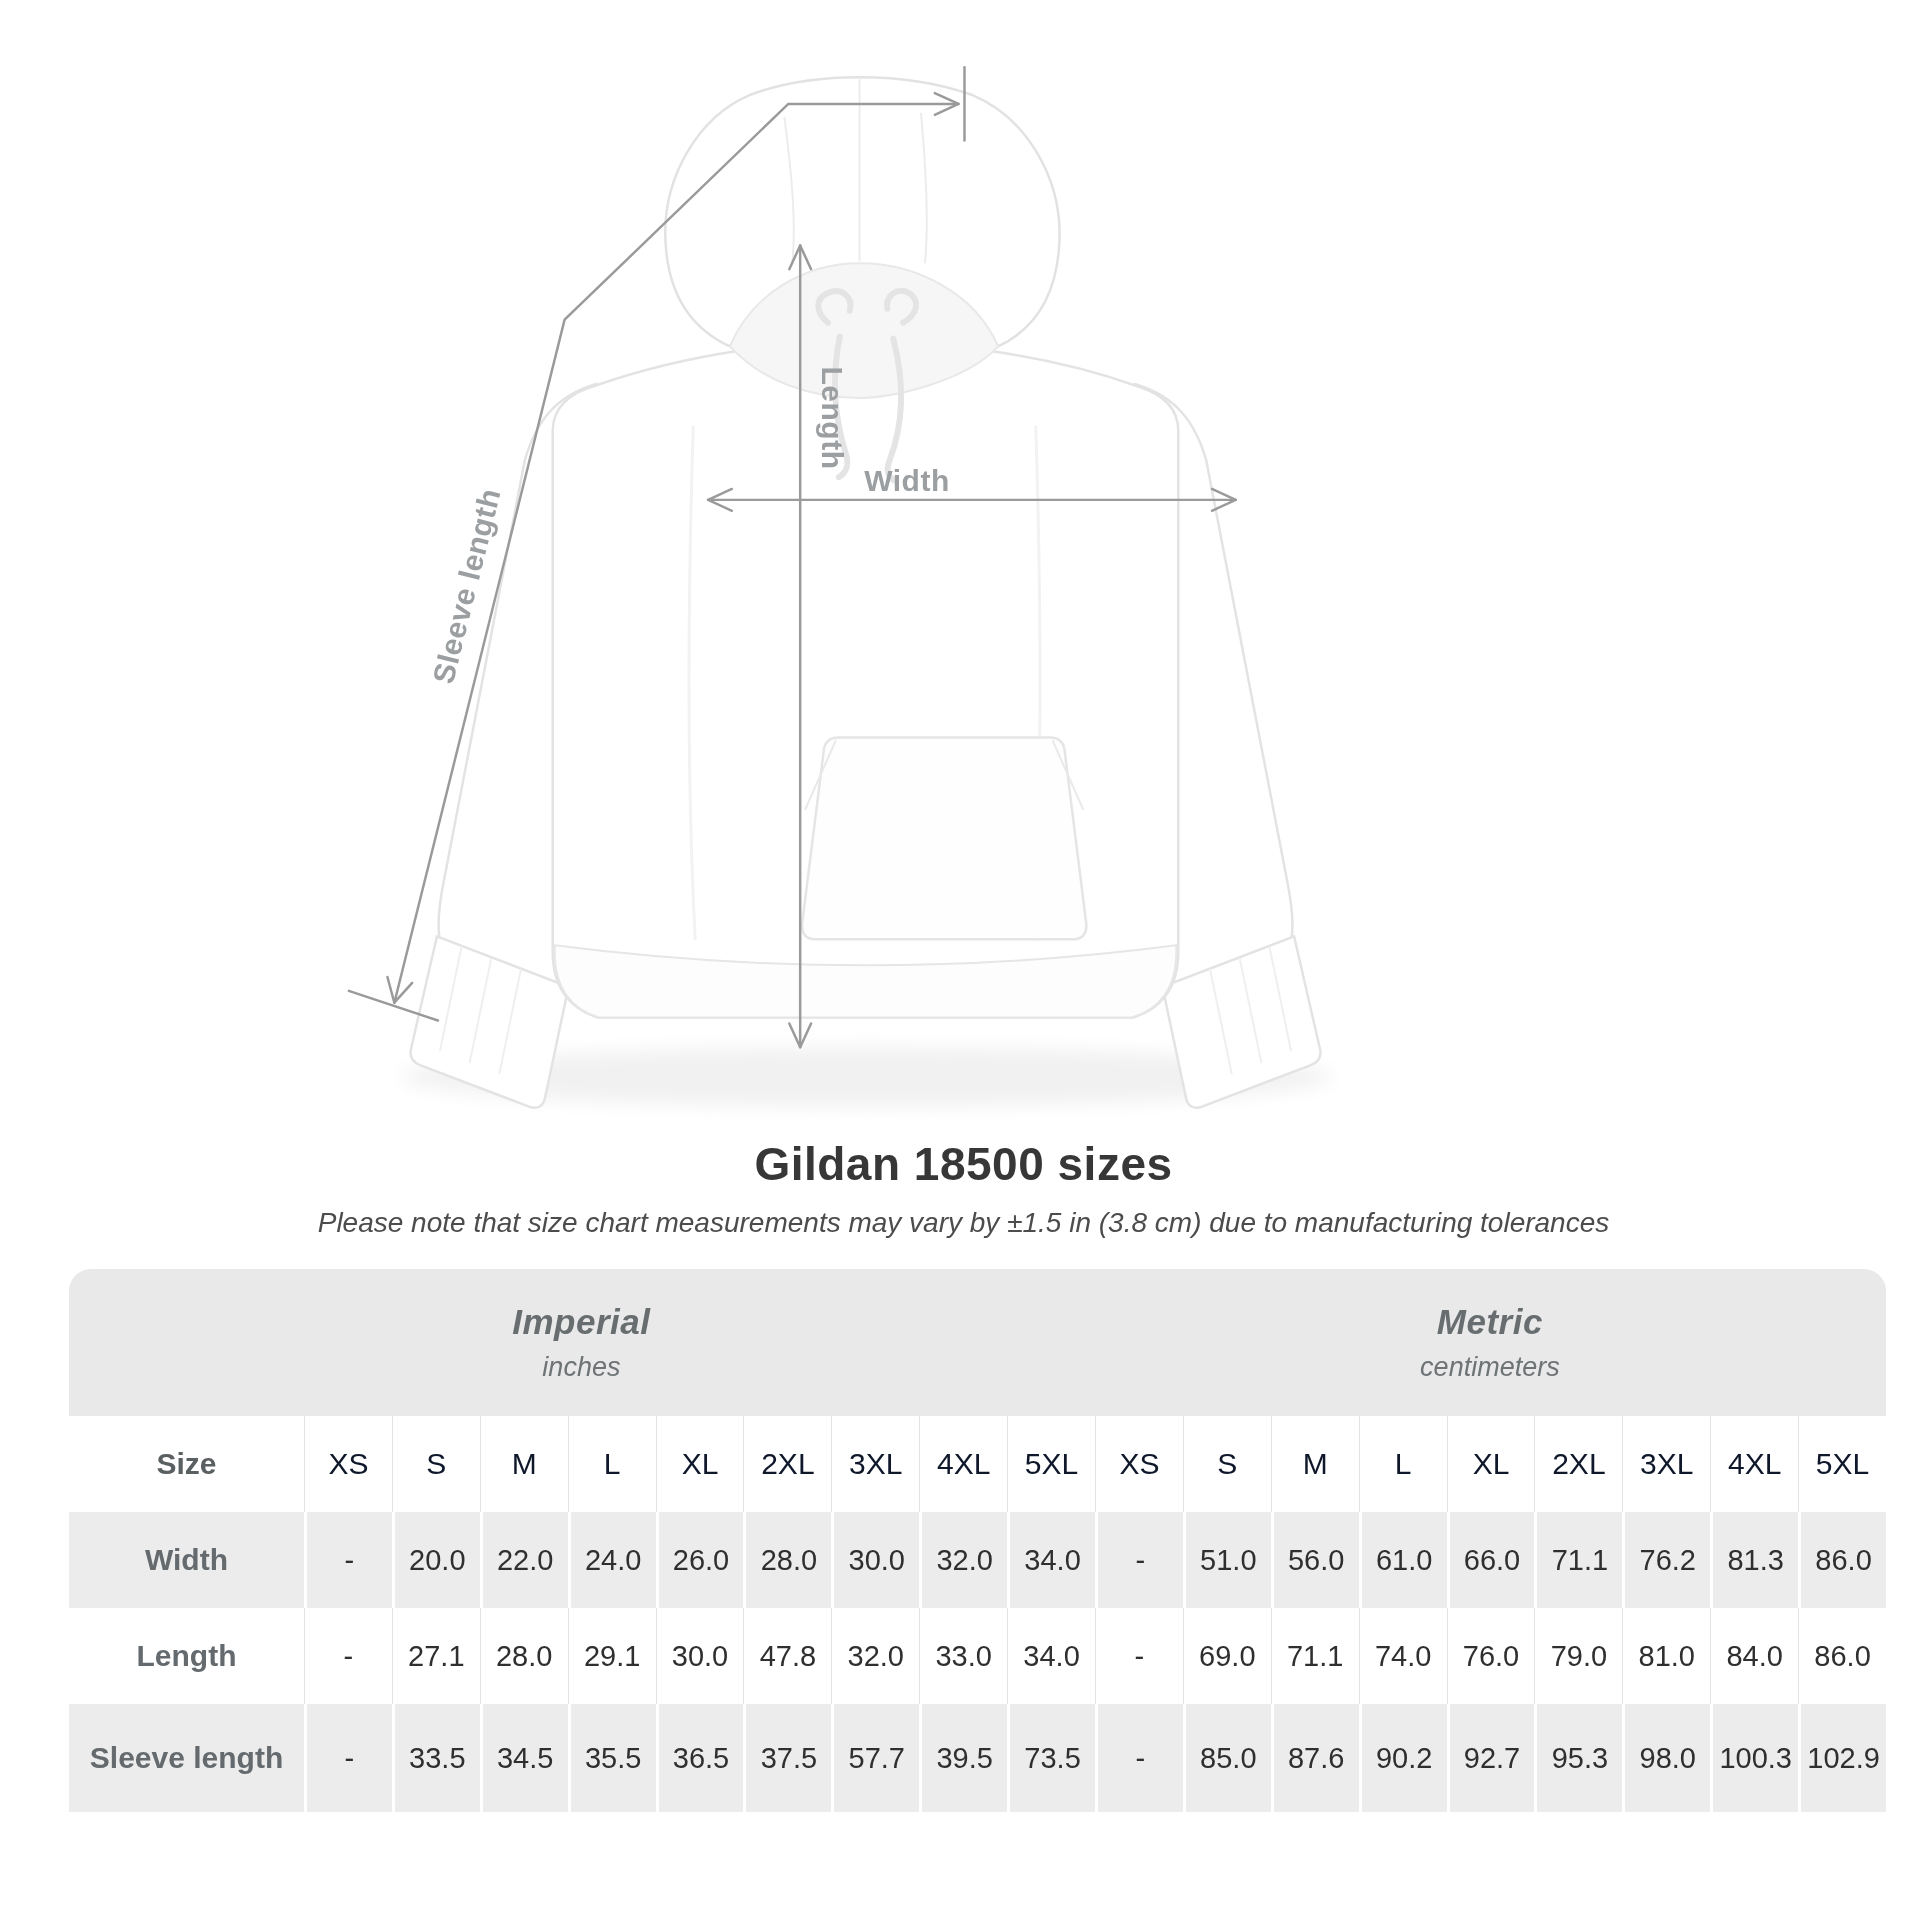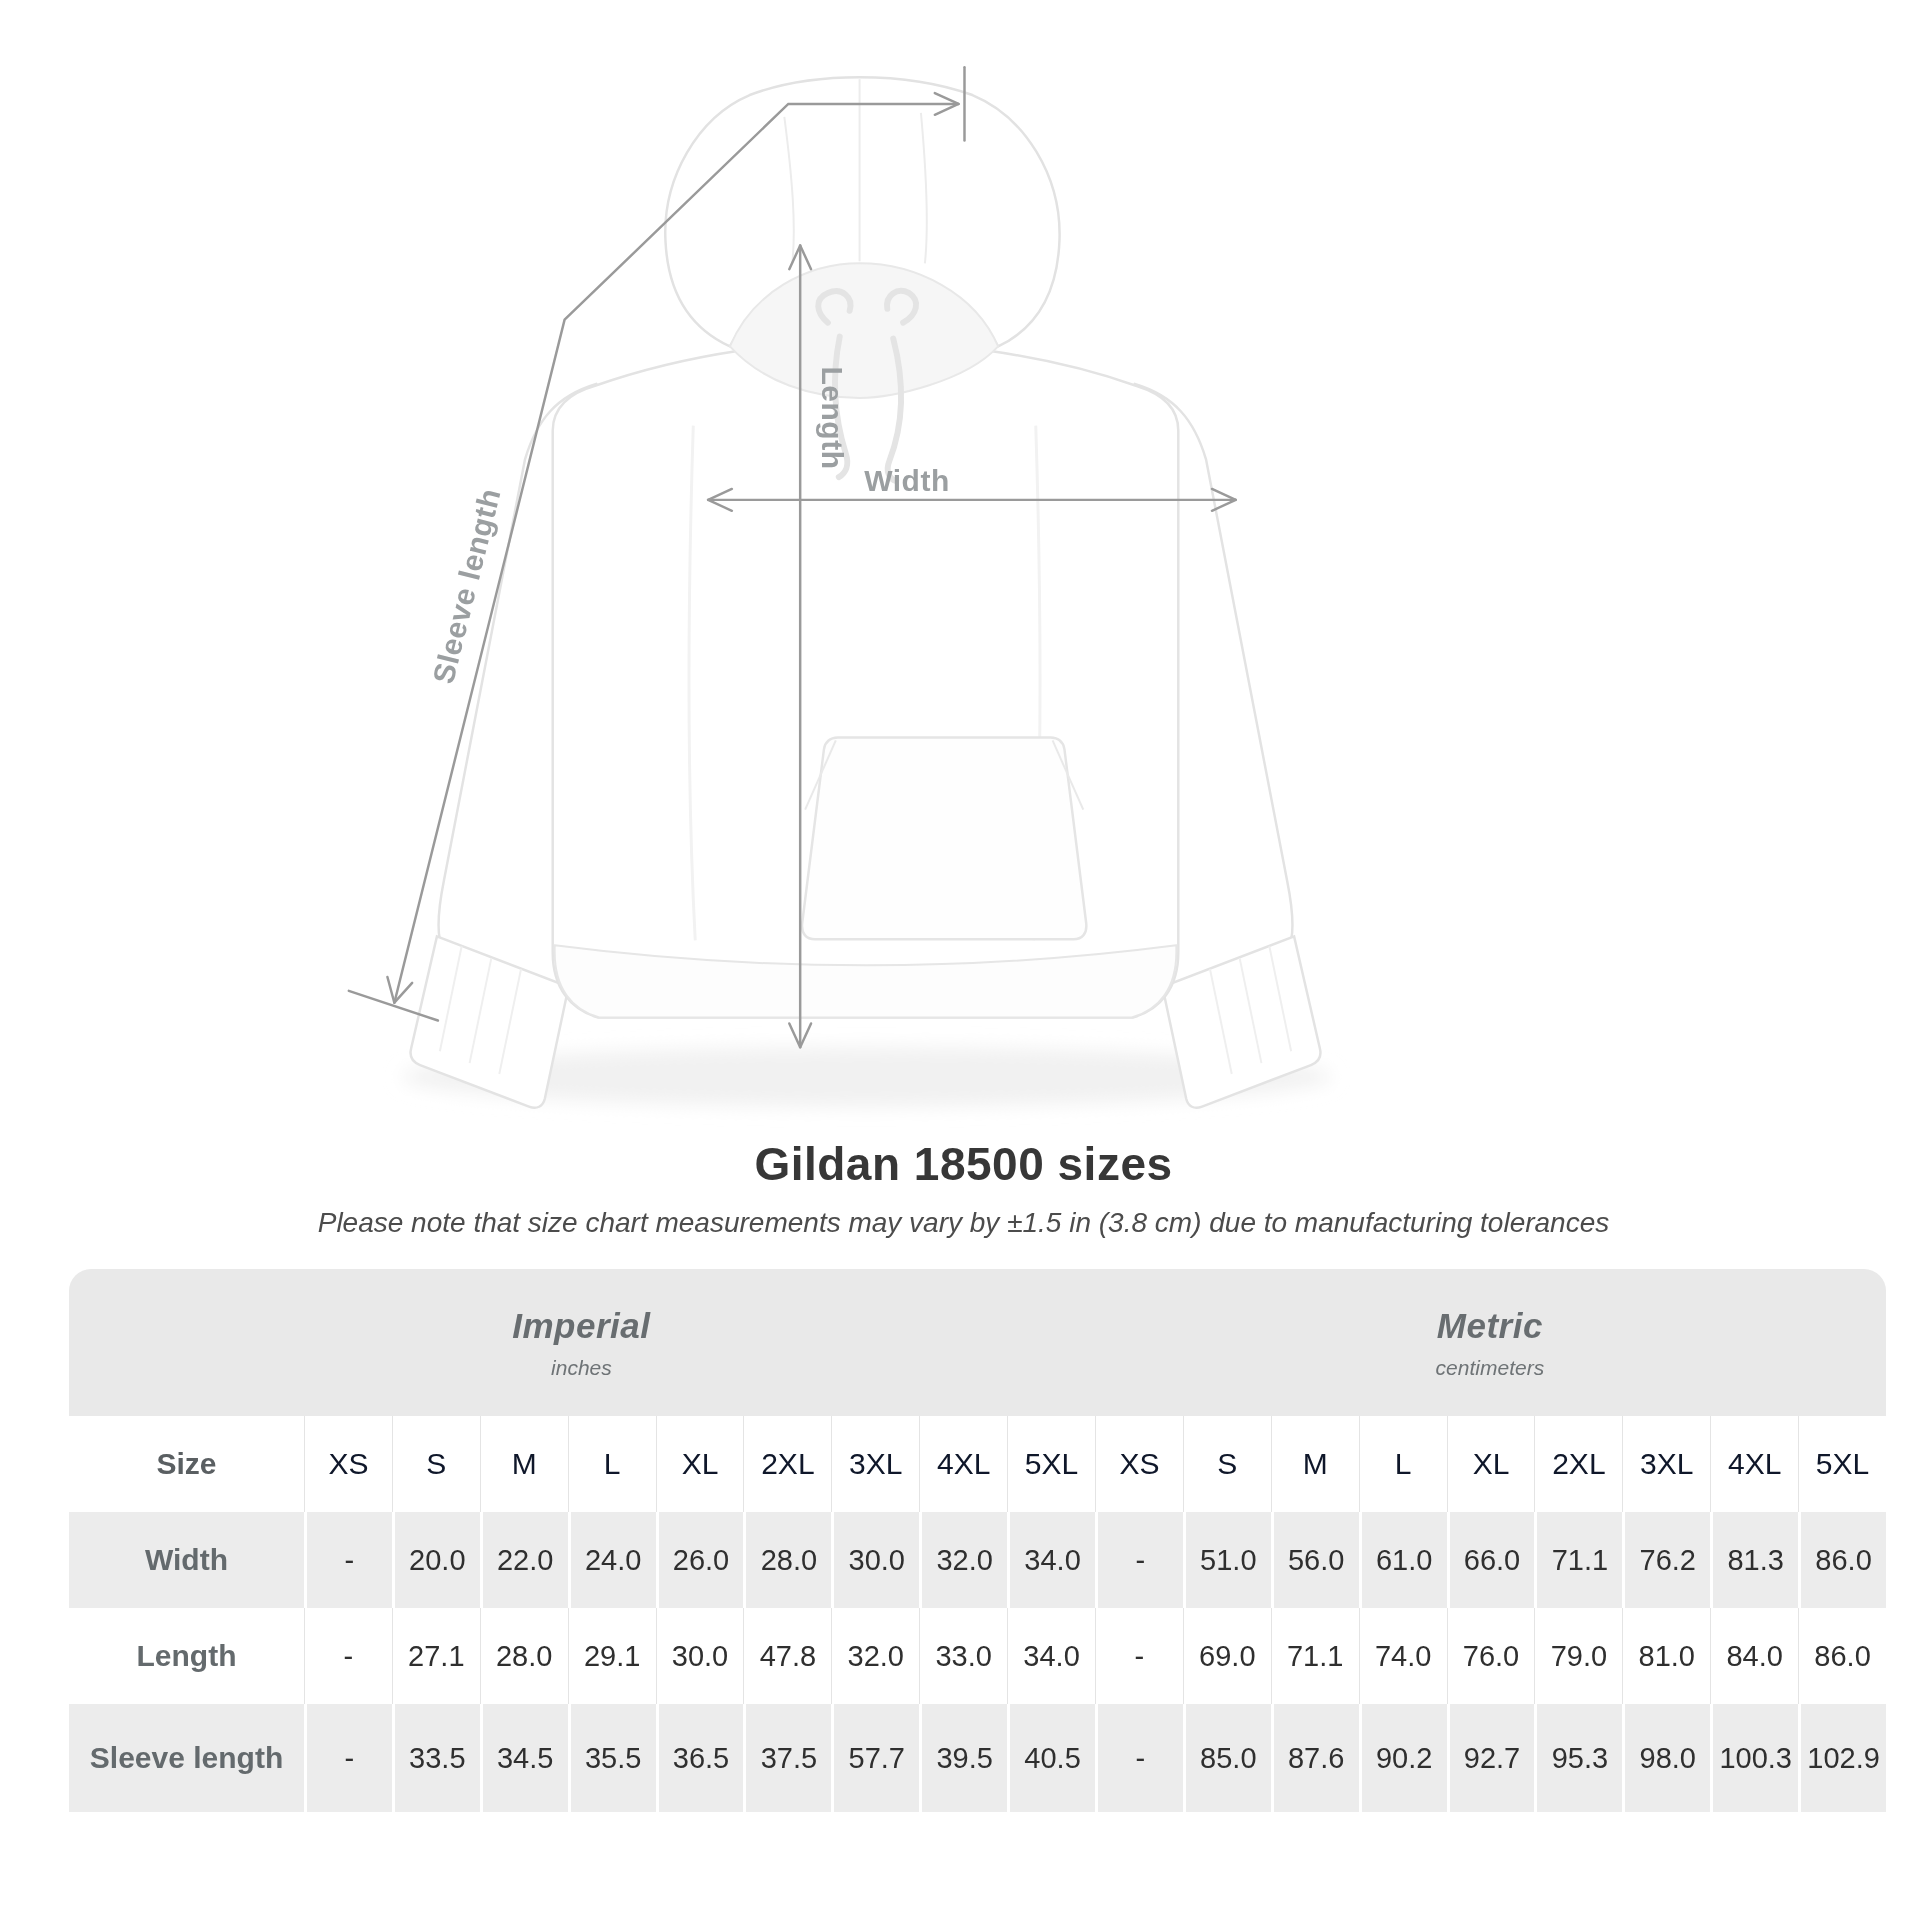--- a/index.html
+++ b/index.html
@@ -25,21 +25,21 @@
   .size-table{
     position:absolute;left:69px;top:1269px;width:1817px;height:596px;
     border-radius:22px;overflow:hidden;background:#fff;
   }
   .band{position:relative;height:147px;background:#e9e9e9;}
   .bgroup{position:absolute;top:0;height:100%;transform:translateX(-50%);
     display:flex;flex-direction:column;align-items:center;justify-content:center;gap:10px;}
   .bgroup.imperial{left:28.2%;}
   .bgroup.metric{left:78.2%;}
   .bt{font-size:35px;font-weight:bold;font-style:italic;color:#686d70;letter-spacing:0.5px;}
-  .bu{font-size:21px;font-style:italic;color:#6e7376;}
+  .bu{font-size:27px;font-style:italic;color:#6e7376;}
   .trow{display:grid;grid-template-columns:235px repeat(18,1fr);height:96px;}
   .trow:last-child{height:108px;}
   .cell{display:flex;align-items:center;justify-content:center;box-sizing:border-box;
     font-size:29px;color:#2f2f2f;}
   .trow.white{background:#fff;}
   .trow.white .cell.sep{border-left:1px solid #e4e4e4;}
   .trow.gray .cell{background:#ececec;}
   .trow.gray .cell.sep{border-left:3px solid #ffffff;}
   .cell.corner{font-weight:bold;font-size:30px;color:#5a5f62;}
   .cell.szhead{font-weight:normal;font-size:30px;color:#0f172a;}
@@ -218,21 +218,21 @@
         <div class="trow gray">
           <div class="cell rlabel">Sleeve length</div>
           <div class="cell sep">-</div>
           <div class="cell sep">33.5</div>
           <div class="cell sep">34.5</div>
           <div class="cell sep">35.5</div>
           <div class="cell sep">36.5</div>
           <div class="cell sep">37.5</div>
           <div class="cell sep">57.7</div>
           <div class="cell sep">39.5</div>
-          <div class="cell sep">40.5</div>
+          <div class="cell sep">73.5</div>
           <div class="cell sep">-</div>
           <div class="cell sep">85.0</div>
           <div class="cell sep">87.6</div>
           <div class="cell sep">90.2</div>
           <div class="cell sep">92.7</div>
           <div class="cell sep">95.3</div>
           <div class="cell sep">98.0</div>
           <div class="cell sep">100.3</div>
           <div class="cell sep">102.9</div>
         </div>

